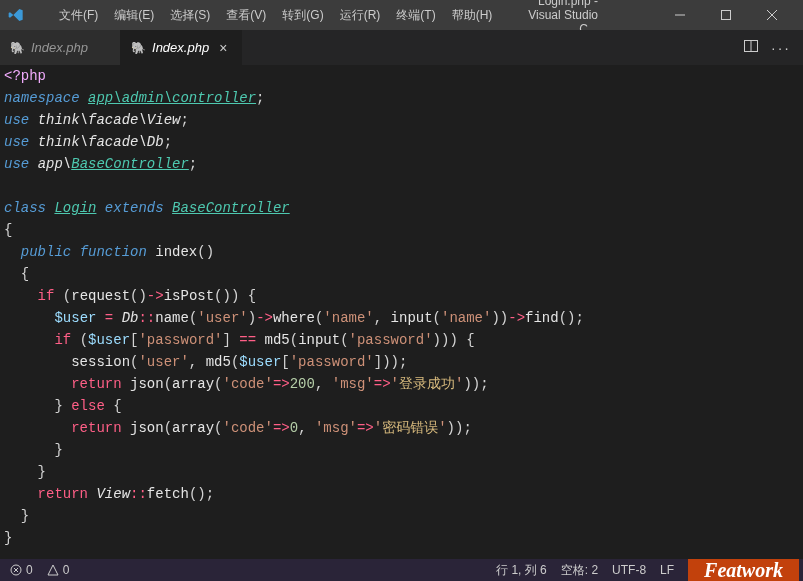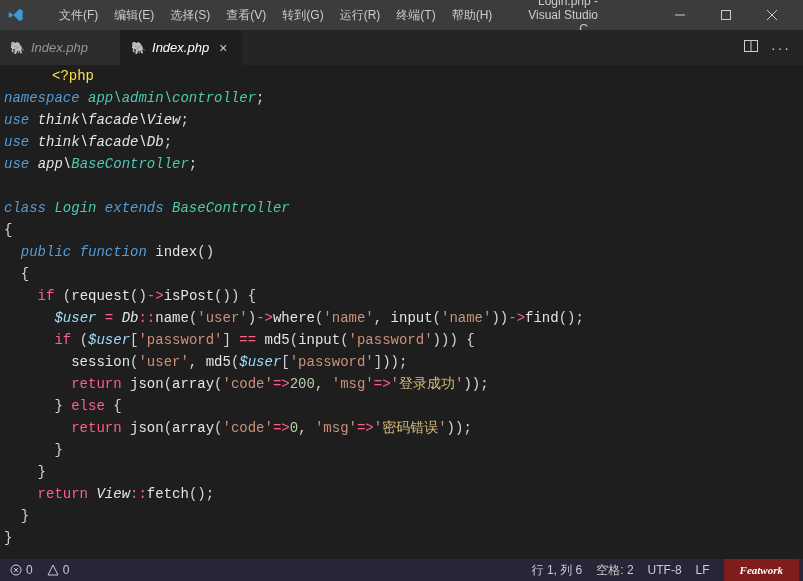--- a/index.html
+++ b/index.html
@@ -69,44 +69,44 @@
 }
 .gutter {
   width: 56px; text-align: right;
   color: #858585; padding-right: 18px;
   background: #1e1e1e; user-select: none;
 }
 .code {
   flex: 1; white-space: pre; color: #d4d4d4;
   background: #1e1e1e; padding-left: 4px;
 }
-.c-red { color: #fde047; margin-left: 48px; }
+.c-red { color: #f0abfc; }
 .c-blue { color: #569cd6; font-style: italic; }
 .c-teal { color: #e5e5e5; font-style: italic; }
-.c-teal-u { color: #4ec9b0; font-style: italic; }
+.c-teal-u { color: #4ec9b0; font-style: italic; text-decoration: underline; }
 .c-yellow { color: #e5e5e5; }
 .c-str { color: #ce9178; }
 .c-num { color: #b5cea8; }
-.c-var { color: #9cdcfe; font-style: italic; }
+.c-var { color: #9cdcfe; }
 .c-op { color: #ff5f87; }
 .c-cn { color: #d7ba7d; }
 .c-pun { color: #d4d4d4; }
 
 .statusbar {
   height: 22px; background: #2a2438;
   display: flex; align-items: center;
   font-size: 12px; color: #ccc;
 }
 .sb-left { display: flex; align-items: center; gap: 14px; padding-left: 10px; }
 .sb-right { margin-left: auto; display: flex; align-items: center; gap: 14px; padding-right: 4px; }
 .sb-item { display: inline-flex; align-items: center; gap: 4px; }
 .sb-brand {
-  background: #7f1d1d; color: #fff; font-weight: 700;
+  background: #c2410c; color: #fff; font-weight: 700;
   font-style: italic; padding: 0 16px; height: 22px;
-  display: flex; align-items: center; font-size: 11px;
+  display: flex; align-items: center; font-size: 20px;
   font-family: Georgia, serif;
 }
 </style>
 </head>
 <body>
 
 <div class="titlebar">
   <span class="logo">
     <svg viewBox="0 0 24 24">
         <path fill="#3b99d8" d="M17 3l5 2v14l-5 2-9-9 9-9zm-9 9L3 16l-2-1V9l2-1 5 4z"></path>

